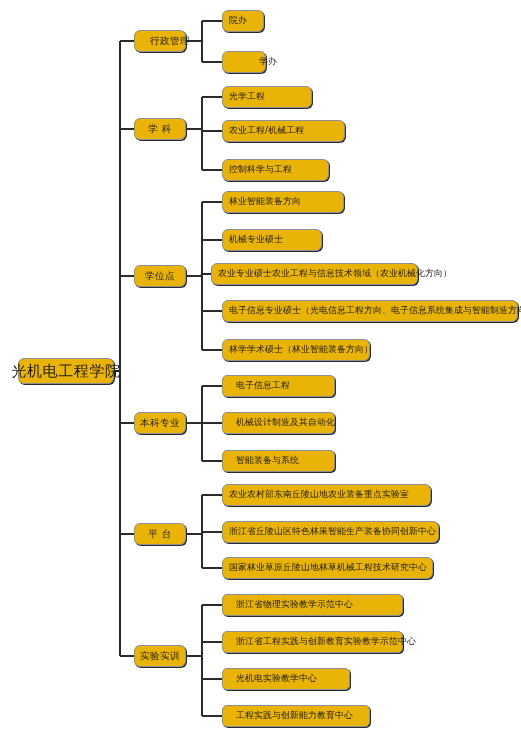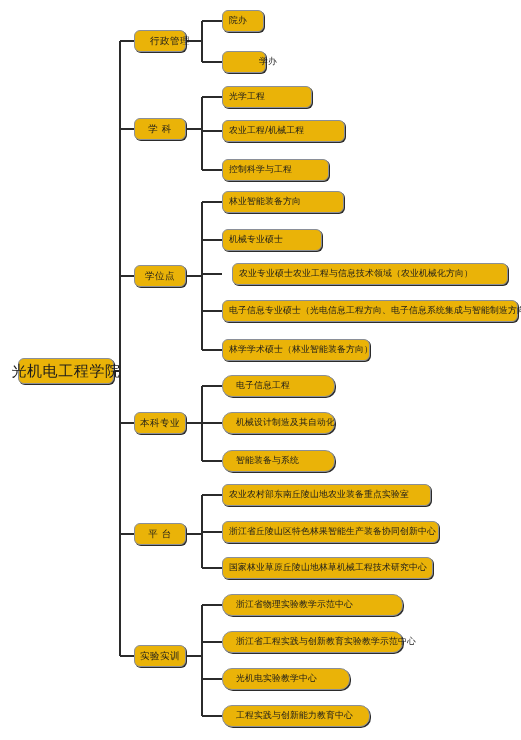--- a/index.html
+++ b/index.html
@@ -49,21 +49,21 @@
   .node.cat {
     justify-content: center;
     font-size: 9.5px;
     letter-spacing: 0.5px;
   }
   .node.leaf {
     justify-content: flex-start;
     font-size: 8.8px;
   }
   .node.square {
-    border-radius: 10px;
+    border-radius: 5px;
     padding-left: 13px;
   }
 </style>
 </head>
 <body>
 
 <div id="chart-root">
   <svg id="edges" width="521" height="740" viewBox="0 0 521 740">
       <line x1="114" y1="371" x2="120" y2="371" stroke="#2b2b2b" stroke-width="1.6" shape-rendering="crispEdges"></line>
       <line x1="120" y1="41" x2="120" y2="656" stroke="#2b2b2b" stroke-width="1.6" shape-rendering="crispEdges"></line>
@@ -111,21 +111,21 @@
       <div class="node cat" style="left: 134px; top: 30px; width: 52px; height: 22px; padding-left: 26px;">行政管理</div>
       <div class="node leaf" style="left: 222px; top: 10px; width: 42px; height: 22px;">院办</div>
       <div class="node leaf" style="left: 222px; top: 51px; width: 42px; height: 22px; padding-left: 36px;">学办</div>
       <div class="node cat" style="left: 134px; top: 118px; width: 52px; height: 22px;">学  科</div>
       <div class="node leaf" style="left: 222px; top: 86px; width: 90px; height: 22px;">光学工程</div>
       <div class="node leaf" style="left: 222px; top: 120px; width: 123px; height: 22px;">农业工程/机械工程</div>
       <div class="node leaf" style="left: 222px; top: 159px; width: 107px; height: 22px;">控制科学与工程</div>
       <div class="node cat" style="left: 134px; top: 265px; width: 52px; height: 22px;">学位点</div>
       <div class="node leaf" style="left: 222px; top: 191px; width: 122px; height: 22px;">林业智能装备方向</div>
       <div class="node leaf" style="left: 222px; top: 229px; width: 100px; height: 22px;">机械专业硕士</div>
-      <div class="node leaf" style="left: 232px; top: 263px; width: 276px; height: 22px;">农业专业硕士农业工程与信息技术领域（农业机械化方向）</div>
+      <div class="node leaf" style="left: 211px; top: 263px; width: 207px; height: 22px;">农业专业硕士农业工程与信息技术领域（农业机械化方向）</div>
       <div class="node leaf" style="left: 222px; top: 300px; width: 296px; height: 22px;">电子信息专业硕士（光电信息工程方向、电子信息系统集成与智能制造方向）</div>
       <div class="node leaf" style="left: 222px; top: 339px; width: 148px; height: 22px;">林学学术硕士（林业智能装备方向）</div>
       <div class="node cat" style="left: 134px; top: 412px; width: 52px; height: 22px;">本科专业</div>
       <div class="node leaf square" style="left: 222px; top: 375px; width: 113px; height: 22px;">电子信息工程</div>
       <div class="node leaf square" style="left: 222px; top: 412px; width: 113px; height: 22px;">机械设计制造及其自动化</div>
       <div class="node leaf square" style="left: 222px; top: 450px; width: 113px; height: 22px;">智能装备与系统</div>
       <div class="node cat" style="left: 134px; top: 523px; width: 52px; height: 22px;">平  台</div>
       <div class="node leaf" style="left: 222px; top: 484px; width: 209px; height: 22px;">农业农村部东南丘陵山地农业装备重点实验室</div>
       <div class="node leaf" style="left: 222px; top: 521px; width: 217px; height: 22px;">浙江省丘陵山区特色林果智能生产装备协同创新中心</div>
       <div class="node leaf" style="left: 222px; top: 557px; width: 211px; height: 22px;">国家林业草原丘陵山地林草机械工程技术研究中心</div>

